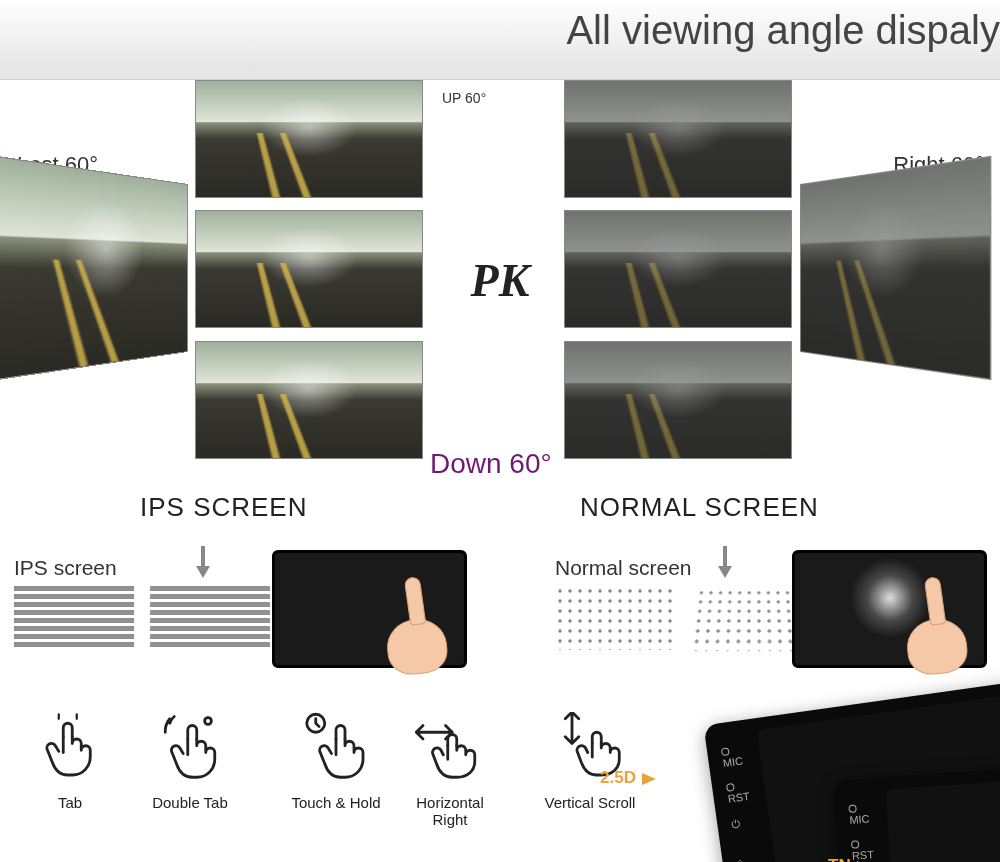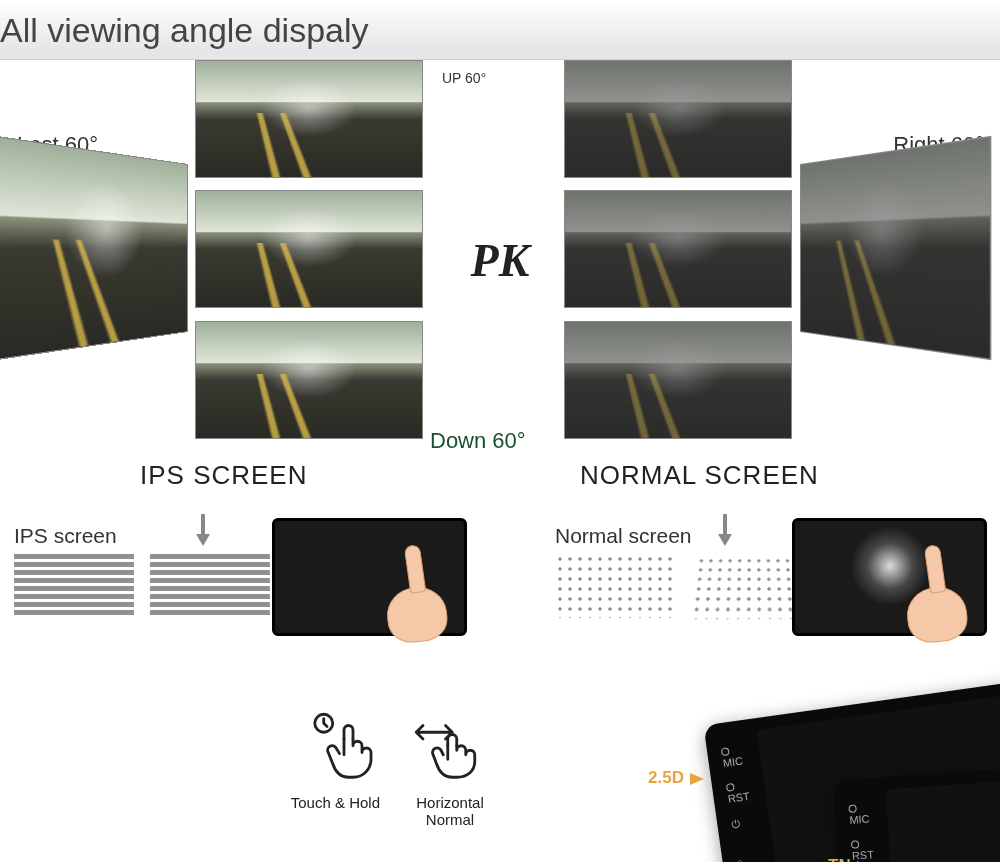--- a/index.html
+++ b/index.html
@@ -8,38 +8,38 @@
     height: 862px;
     font-family: Arial, Helvetica, sans-serif;
     background: #fff;
     color: #333;
     overflow: hidden;
     position: relative;
   }
 
   
   .header {
-    height: 60px;
+    height: 80px;
     background: linear-gradient(to bottom, #fff 0%, #e6e6e6 85%);
     border-bottom: 1px solid #d0d0d0;
-    text-align: left;
+    text-align: right;
     line-height: 60px;
-    font-size: 34px;
+    font-size: 40px;
     color: #444;
   }
 
   
   .compare {
     position: relative;
     width: 100%;
     height: 400px;
   }
 
   .label-up   { position:absolute; left:442px; top:10px;  font-size:14px; color:#333; }
-  .label-down { position:absolute; left:430px; top:368px; font-size:22px; color:#14532d; }
+  .label-down { position:absolute; left:430px; top:368px; font-size:28px; color:#701a75; }
   .label-left { position:absolute; left:17px;  top:72px;  font-size:22px; color:#333; }
   .label-right{ position:absolute; right:16px; top:72px;  font-size:22px; color:#333; }
 
   .pk {
     position:absolute; left:50%; top:50%;
     transform:translate(-50%,-50%);
     font-family: "Brush Script MT", cursive;
     font-size: 46px; font-weight: bold;
     font-style: italic;
     color:#222;
@@ -79,21 +79,21 @@
                 transform: perspective(400px) rotateY(35deg); transform-origin:right center; }
 
   
   .c-r-top    { left:564px; top:0;    width:228px; height:118px; }
   .c-r-mid    { left:564px; top:130px; width:228px; height:118px; }
   .c-r-bot    { left:564px; top:261px; width:228px; height:118px; }
   .c-r-side   { left:800px; top:104px; width:175px; height:168px;
                 transform: perspective(400px) rotateY(-35deg); transform-origin:left center; }
 
   
-  .screen-types { position:relative; width:100%; height:200px; }
+  .screen-types { position:relative; width:100%; height:200px; margin-top:12px; }
   .st-heading-l { position:absolute; left:140px; top:0; font-size:26px; letter-spacing:1px; color:#222; }
   .st-heading-r { position:absolute; left:580px; top:0; font-size:26px; letter-spacing:1px; color:#222; }
 
   .st-sub-l { position:absolute; left:14px;  top:64px; font-size:21px; color:#333; }
   .st-sub-r { position:absolute; left:555px; top:64px; font-size:21px; color:#333; }
 
   .bars { position:absolute; top:94px; width:120px; height:64px; }
   .bars.left1  { left:14px; }
   .bars.left2  { left:150px; }
   .bars .row { height:5px; margin-bottom:3px; background:#909090; }
@@ -143,21 +143,21 @@
   }
 
   
   .gestures { position:absolute; left:0; top:712px; width:640px; height:150px; }
   .gesture  { position:absolute; top:0; width:100px; text-align:center; }
   .gesture svg { width:72px; height:72px; stroke:#222; stroke-width:2.5; fill:none;
                  stroke-linecap:round; stroke-linejoin:round; }
   .gesture .cap { margin-top:6px; font-size:15px; color:#222; }
   .g1 { left:20px; }
   .g2 { left:140px; }
-  .g3 { left:280px;text-align:right; }
+  .g3 { left:286px; }
   .g4 { left:400px; }
   .g5 { left:540px; }
 
   
   .devices { position:absolute; right:0; bottom:-20px; width:370px; height:210px; }
   .device {
     position:absolute; background:#0a0a0a; border-radius:14px;
     box-shadow:0 4px 18px rgba(0,0,0,.4);
   }
   .device.big   { right:-40px; bottom:-80px; width:320px; height:260px;
@@ -176,21 +176,21 @@
   .b-home{ top:134px; font-size:18px; }
 
   .callout {
     position:absolute; font-size:17px; font-weight:bold; color:#e8a33a;
   }
   .callout .arr {
     display:inline-block; width:0; height:0; margin-left:6px; vertical-align:middle;
     border-top:6px solid transparent; border-bottom:6px solid transparent;
     border-left:14px solid #e8a33a;
   }
-  .call-25d { left:648px; top:768px; }
+  .call-25d { left:600px; top:768px; }
   .call-tn  { left:828px; top:856px; }
 </style>
 </head>
 <body>
 
 <div class="header">All viewing angle dispaly</div>
 
 <div class="compare">
 
   <span class="label-up">UP 60°</span>
@@ -253,41 +253,66 @@
   </div>
   <div class="screen-r">
     <div class="hand">
       <div class="palm"></div>
         <div class="finger"></div>
     </div>
   </div>
 </div>
 
 <div class="gestures">
-
+  <div class="gesture g1">
+    <svg viewBox="0 0 64 64">
+      <path d="M26 22v-8a4 4 0 0 1 8 0v8"></path>
+      <path d="M26 22v14m8-14v6a4 4 0 0 1 8 0v6a4 4 0 0 1 8 0v6c0 8-6 16-16 16h-4c-8 0-12-6-14-12l-4-10a4 4 0 0 1 7-4l3 5"></path>
+      <path d="M22 6v-4m16 4v-4" stroke-width="2"></path>
+    </svg>
+    <div class="cap">Tab</div>
+  </div>
+
+  <div class="gesture g2">
+    <svg viewBox="0 0 64 64">
+      <path d="M30 24v-8a4 4 0 0 1 8 0v8"></path>
+      <path d="M30 24v14m8-14v6a4 4 0 0 1 8 0v6a4 4 0 0 1 8 0v6c0 8-6 16-16 16h-4c-8 0-12-6-14-12l-4-10a4 4 0 0 1 7-4l3 5"></path>
+      <path d="M14 10a12 12 0 0 1 4-6m-8 14a18 18 0 0 1 4-12"></path>
+      <circle cx="48" cy="8" r="3"></circle>
+    </svg>
+    <div class="cap">Double Tab</div>
+  </div>
 
   <div class="gesture g3">
     <svg viewBox="0 0 64 64">
       <circle cx="14" cy="10" r="8"></circle>
       <path d="M14 6v4l3 3"></path>
       <path d="M32 24v-8a4 4 0 0 1 8 0v8"></path>
       <path d="M32 24v14m8-14v6a4 4 0 0 1 8 0v6a4 4 0 0 1 8 0v6c0 8-6 16-16 16h-4c-8 0-12-6-14-12l-4-10a4 4 0 0 1 7-4l3 5"></path>
     </svg>
     <div class="cap">Touch &amp; Hold</div>
   </div>
 
   <div class="gesture g4">
     <svg viewBox="0 0 64 64">
       <path d="M8 12l-6 6 6 6m20-12l6 6-6 6M2 18h32"></path>
       <path d="M30 30v-6a4 4 0 0 1 8 0v6"></path>
       <path d="M30 30v12m8-12v4a4 4 0 0 1 8 0v4a4 4 0 0 1 8 0v6c0 8-6 14-16 14h-4c-8 0-12-6-14-12l-3-8a4 4 0 0 1 7-4l2 4"></path>
     </svg>
-    <div class="cap">Horizontal Normal</div>
-  </div>
-
+    <div class="cap">Horizontal Right</div>
+  </div>
+
+  <div class="gesture g5">
+    <svg viewBox="0 0 64 64">
+      <path d="M10 6l6-6 6 6m-12 16l6 6 6-6M16 0v28"></path>
+      <path d="M34 28v-6a4 4 0 0 1 8 0v6"></path>
+      <path d="M34 28v12m8-12v4a4 4 0 0 1 8 0v4a4 4 0 0 1 8 0v6c0 8-6 14-16 14h-4c-8 0-12-6-14-12l-3-8a4 4 0 0 1 7-4l2 4"></path>
+    </svg>
+    <div class="cap">Vertical Scroll</div>
+  </div>
 </div>
 
 <div class="devices">
   <div class="device big">
     <div class="screen"></div>
     <div class="btn b-mic"><span class="dot"></span><span>MIC</span></div>
     <div class="btn b-rst"><span class="dot"></span><span>RST</span></div>
     <div class="btn b-pwr">⏻</div>
     <div class="btn b-home">⌂</div>
   </div>

